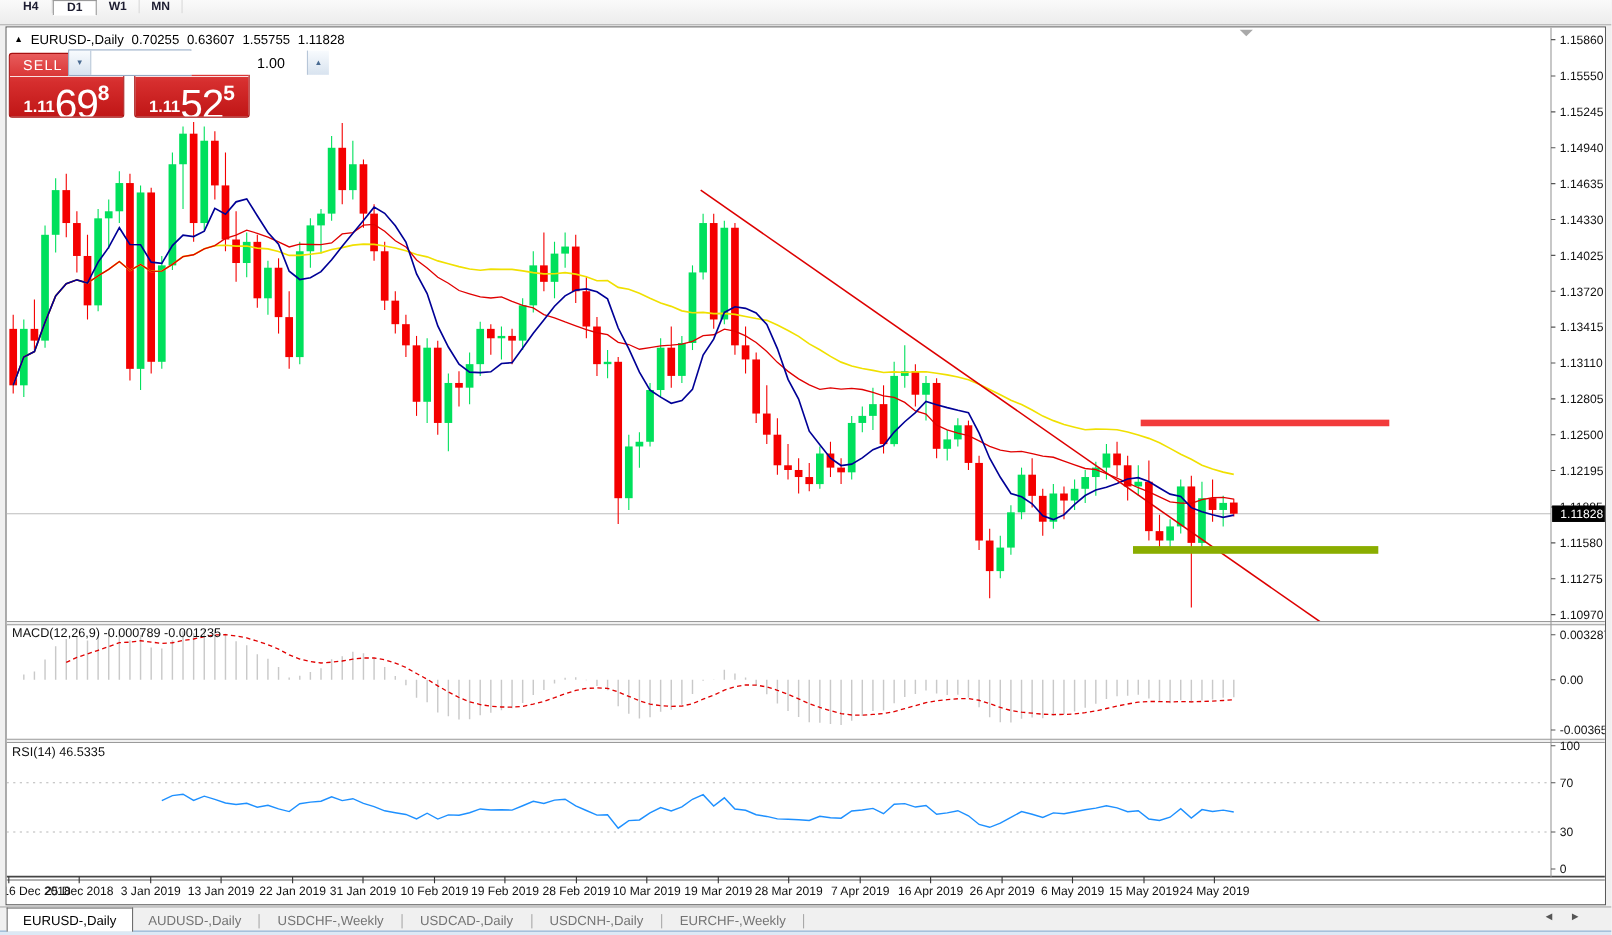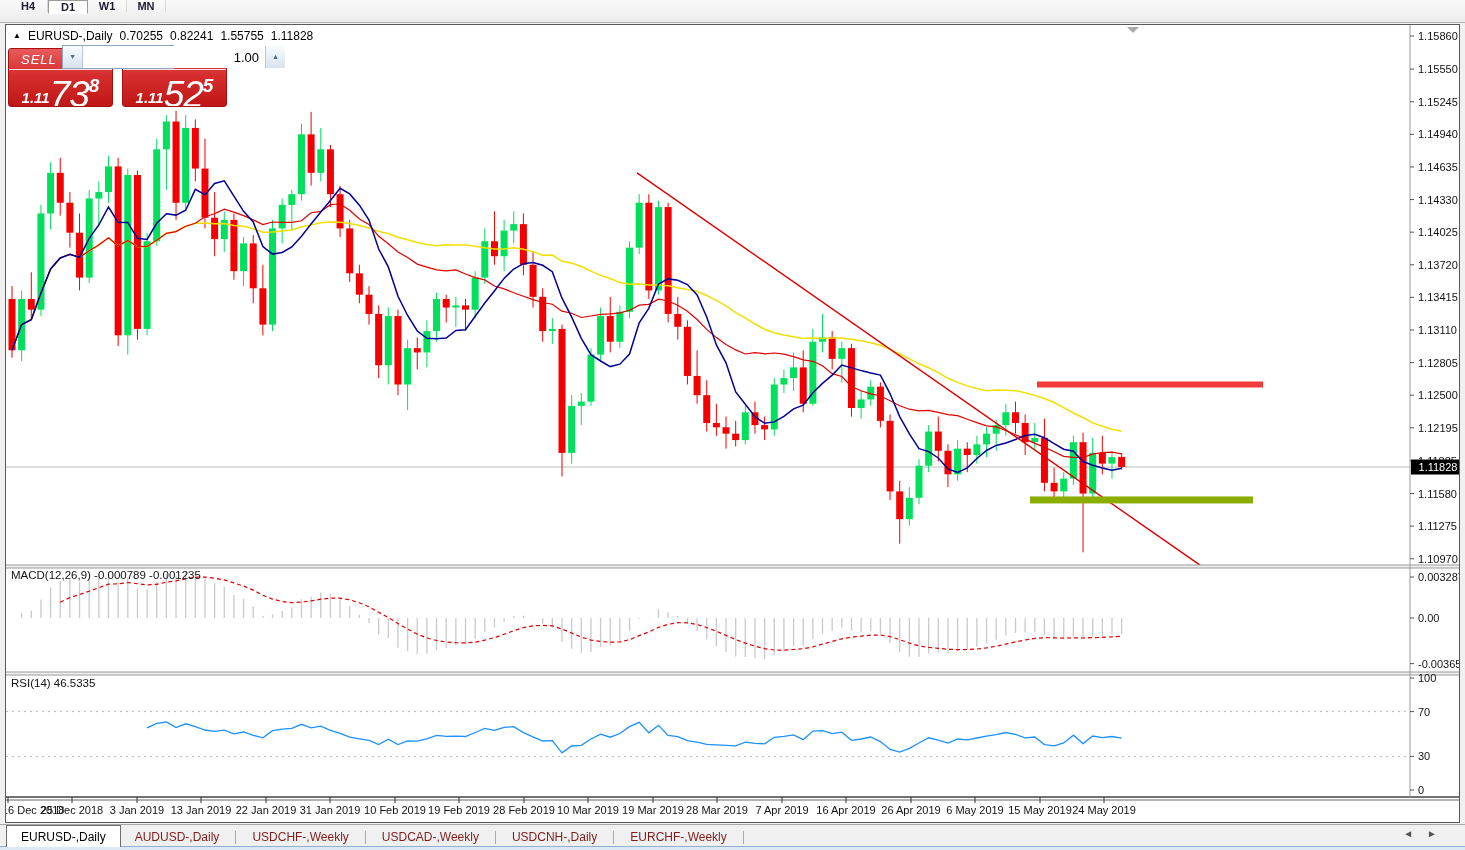--- a/index.html
+++ b/index.html
@@ -15,41 +15,41 @@
   .chart-frame{position:absolute;left:5px;top:24px;width:1455px;height:799px;border:1px solid #5a5a5a;background:#fff;box-sizing:border-box;}
   svg#chart-svg{position:absolute;left:6px;top:25px;width:1453px;height:797px;display:block;}
   
   .chart-title{position:absolute;left:13px;top:29px;display:flex;align-items:center;gap:7px;font-size:12px;color:#000;z-index:6;}
   .chart-title .tri{font-size:8px;line-height:1;color:#000;}
   .chart-title .sym{letter-spacing:0;}
   .chart-title .num{margin-left:0px;}
   
   .trade-panel{position:absolute;left:8px;top:45px;width:219px;height:62px;z-index:5;}
   .tp-block{position:absolute;top:3px;width:105px;height:59px;border-radius:3px;border:1px solid #a81010;
-    background:linear-gradient(180deg,#e85b5b 0%,#d62e2e 45%,#c01616 100%);box-sizing:border-box;overflow:hidden;font-style:italic;}
+    background:linear-gradient(180deg,#e85b5b 0%,#d62e2e 45%,#c01616 100%);box-sizing:border-box;overflow:hidden;}
   .tp-block.sell{left:0;}
   .tp-block.buy{left:114px;}
   .tp-head{height:20px;display:flex;align-items:center;color:#fff;font-size:13px;letter-spacing:1px;
     border-bottom:1px solid rgba(255,255,255,.85);}
   .tp-block.sell .tp-head{justify-content:flex-start;padding-left:12px;}
   .tp-block.buy .tp-head{justify-content:flex-end;padding-right:12px;}
   .tp-price{display:flex;align-items:flex-end;justify-content:center;color:#fff;height:39px;padding-top:1px;}
   .tp-price .small{font-size:15px;font-weight:700;line-height:1;margin-bottom:5px;}
   .tp-price .big{font-size:37px;font-weight:400;line-height:.82;letter-spacing:-1px;}
   .tp-price .sup{font-size:19px;font-weight:700;line-height:1;margin-bottom:15px;}
   .vol-ctl{position:absolute;left:54px;top:0;width:112px;height:24px;display:flex;z-index:7;
     border:1px solid #8fa6c0;background:#dfe8f2;box-sizing:border-box;}
   .vol-btn{width:19px;height:100%;display:flex;align-items:center;justify-content:center;font-size:9px;color:#4a6b92;
     background:linear-gradient(#f8fbfe,#d8e3ef);border:0;cursor:default;}
-  .vol-ctl input{flex:1;border:0;outline:0;text-align:right;font-size:13px;padding:0 6px 0 0;color:#000;
+  .vol-ctl input{flex:1;border:0;outline:0;text-align:right;font-size:13px;padding:0 20px 0 0;color:#000;
     font-family:"Liberation Sans",sans-serif;background:#fff;border-left:1px solid #b7c6d8;border-right:1px solid #b7c6d8;}
   
   .tabbar{position:absolute;left:0;top:824px;width:1465px;height:22px;background:#f0f0f0;border-top:1px solid #a8a8a8;
     display:flex;align-items:flex-end;font-size:12px;}
-  .tab{height:20px;display:flex;align-items:center;padding:0 14px;color:#7f1d1d;cursor:default;white-space:nowrap;}
+  .tab{height:20px;display:flex;align-items:center;padding:0 14px;color:#737373;cursor:default;white-space:nowrap;}
   .tab.active{background:#fff;border:1px solid #6e6e6e;border-bottom:0;height:21px;color:#000;margin-left:6px;z-index:2;}
   .tab-divider{width:1px;height:13px;background:#a9a9a9;margin:0 2px 3px 2px;}
   .tab-scroll{position:absolute;right:28px;top:3px;display:flex;gap:14px;color:#555;font-size:10px;}
   .tab-scroll span{cursor:default;}
   .bottom-strip{position:absolute;left:0;top:846px;width:1465px;height:4px;background:#dce9f5;border-top:1px solid #8fb0d0;}
   .shift-marker{position:absolute;left:1127px;top:27px;width:0;height:0;z-index:4;
     border-left:6px solid transparent;border-right:6px solid transparent;border-top:6px solid #a9a9a9;}
 </style>
 </head>
 <body>
@@ -541,33 +541,33 @@
       <text x="1040" y="814" text-anchor="middle">15 May 2019</text>
       <line x1="1104" y1="797" x2="1104" y2="803" stroke="#333"></line>
       <text x="1104" y="814" text-anchor="middle">24 May 2019</text>
     </g>
   </svg>
 
 <div class="chart-title">
   <span class="tri">▲</span>
   <span class="sym">EURUSD-,Daily</span>
   <span class="num">0.70255</span>
-  <span class="num">0.82241</span>
+  <span class="num">0.63607</span>
   <span class="num">1.55755</span>
   <span class="num">1.11828</span>
 </div>
 
 <div class="shift-marker"></div>
 
 <div class="trade-panel">
   <div class="tp-block sell">
     <div class="tp-head">SELL</div>
     <div class="tp-price">
       <span class="small">1.11</span>
-        <span class="big">73</span>
+        <span class="big">69</span>
         <span class="sup">8</span>
     </div>
   </div>
   <div class="tp-block buy">
     <div class="tp-head">BUY</div>
     <div class="tp-price">
       <span class="small">1.11</span>
         <span class="big">52</span>
         <span class="sup">5</span>
     </div>
@@ -582,21 +582,21 @@
       </button>
   </div>
 </div>
 
 <div class="tabbar">
   <div class="tab active">EURUSD-,Daily</div>
   <div class="tab">AUDUSD-,Daily</div>
   <div class="tab-divider"></div>
   <div class="tab">USDCHF-,Weekly</div>
   <div class="tab-divider"></div>
-  <div class="tab">USDCAD-,Weekly</div>
+  <div class="tab">USDCAD-,Daily</div>
   <div class="tab-divider"></div>
   <div class="tab">USDCNH-,Daily</div>
   <div class="tab-divider"></div>
   <div class="tab">EURCHF-,Weekly</div>
   <div class="tab-divider"></div>
   <div class="tab-scroll">
     <span>◄</span>
     <span>►</span>
   </div>
 </div>

